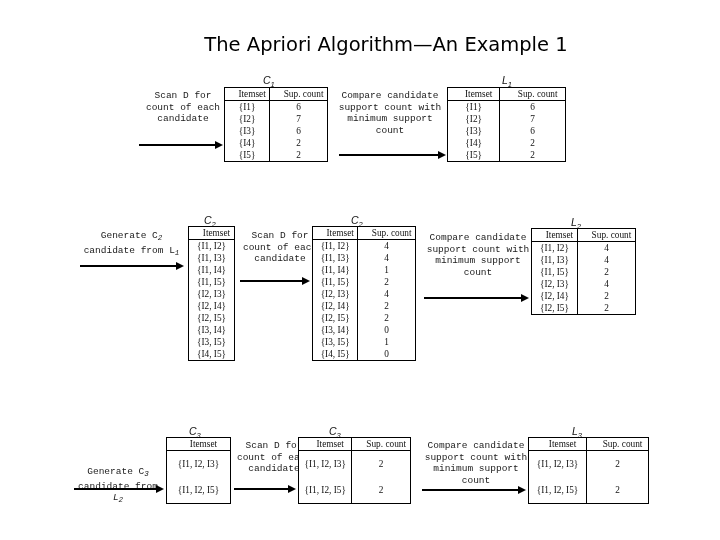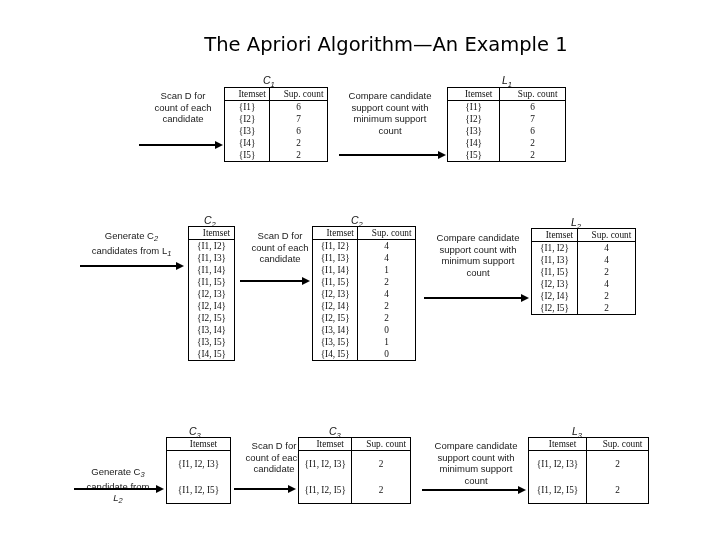--- a/index.html
+++ b/index.html
@@ -35,21 +35,21 @@
     font-weight: 400;
     letter-spacing: 0px;
     color: #000000;
     white-space: nowrap;
   }
 
   
   .caption {
     position: absolute;
     text-align: center;
-    font-family: Liberation Sans, sans-serif;
+    font-family: Liberation Mono, monospace;
     font-size: 9.5px;
     line-height: 11.5px;
     color: #1a1a1a;
     white-space: nowrap;
   }
   .caption .sub {
     font-size: 7.5px;
     vertical-align: -2px;
     font-style: italic;
   }
@@ -222,21 +222,21 @@
           <td class="col-sep">2</td>
         </tr>
       </tbody>
   </table>
 
   <div class="caption" style="left:53px; top:230px; width:105px;">
     <div>
       <span>Generate C</span><span class="sub">2</span>
     </div>
     <div>
-      <span>candidates from L</span><span class="sub">1</span>
+      <span>candidate from L</span><span class="sub">1</span>
     </div>
   </div>
 
   <div class="arrow" style="left:54px; top:262px; width:104px;">
     <div class="shaft"></div>
     <div class="head"></div>
   </div>
 
   <div class="tbl-label" style="left:178px; top:214px;">
     <span>C</span><span class="sub">2</span>

